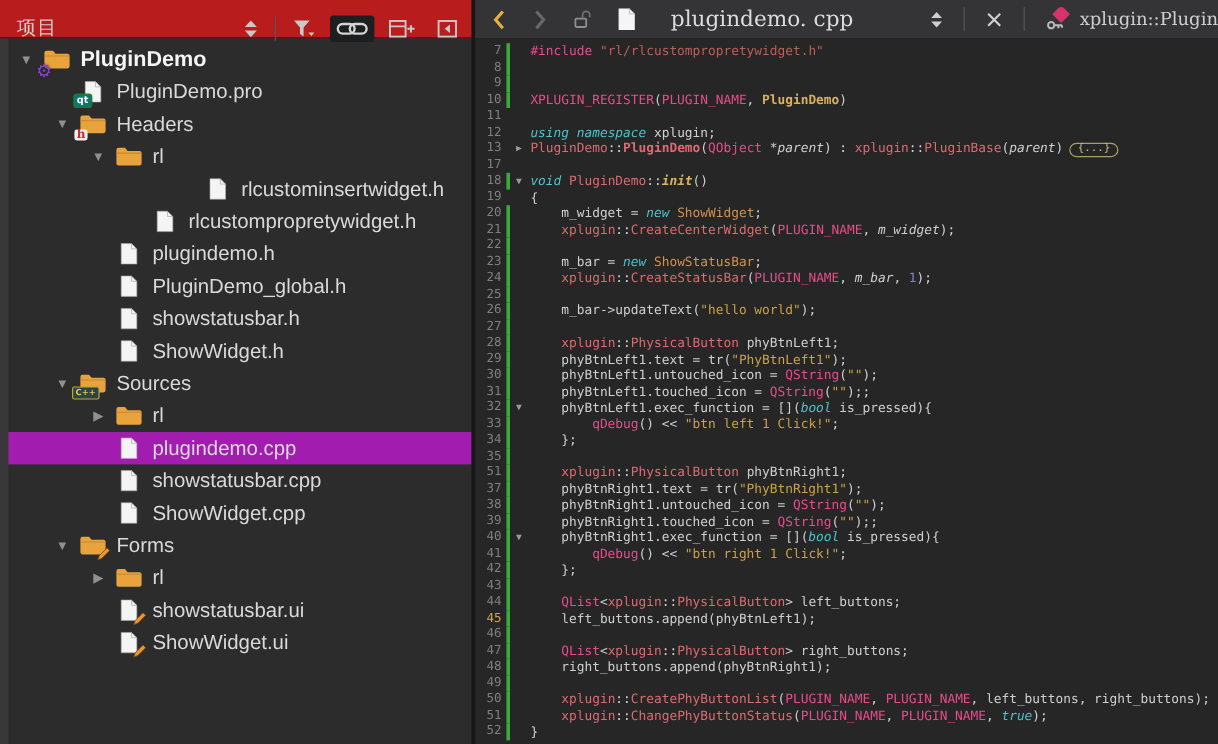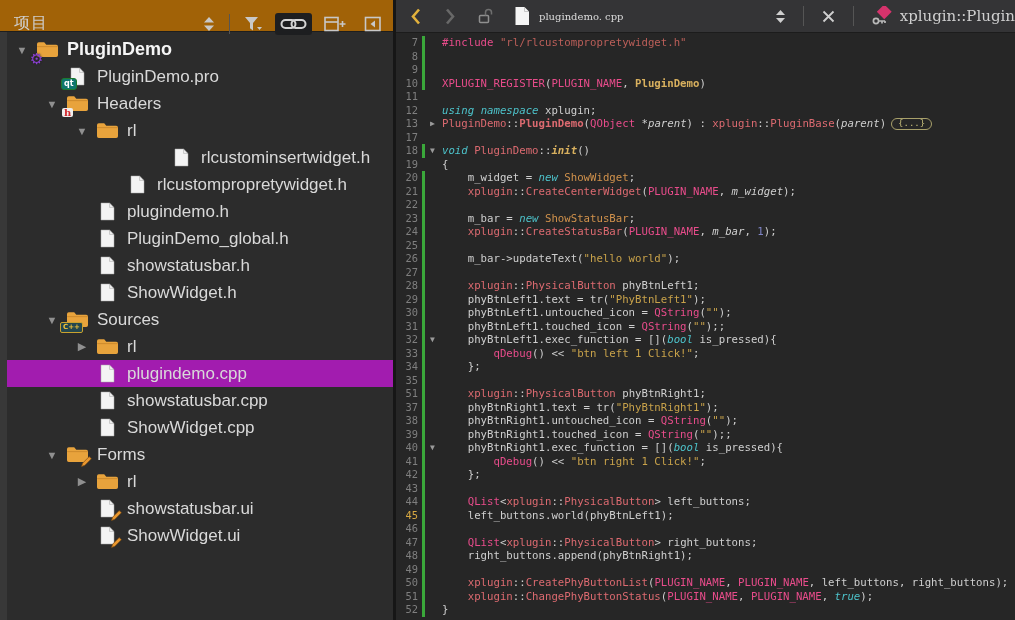--- a/index.html
+++ b/index.html
@@ -2,21 +2,21 @@
 <html><head>
 <meta charset="utf-8">
 <style>
   * { margin:0; padding:0; box-sizing:border-box; }
   html,body { background:#111; }
   .app { position:relative; width:1015px; height:620px; overflow:hidden;
          background:#262626; font-family:"Liberation Sans", sans-serif; }
 
   
   .sidebar { position:absolute; left:0; top:0; width:393px; height:620px; background:#2c2c2c; }
-  .sb-header { height:32px; background:#a16207; border-bottom:1px solid #1e1e1e;
+  .sb-header { height:32px; background:#b91c1c; border-bottom:1px solid #1e1e1e;
                display:flex; align-items:center; padding:16px 6px 0 14px; }
   .sb-title { color:#cfcfcf; font-size:16px; letter-spacing:1px; }
   .sb-icons { margin-left:auto; display:flex; align-items:center; gap:7px; }
   .hbtn { display:flex; align-items:center; justify-content:center; padding:4px 5px; border-radius:3px; }
   .hbtn.active { background:#1d1e20; }
   .vsep { width:1px; height:20px; background:#555; margin:0 2px; }
   .modestrip { position:absolute; left:0; top:32px; width:7px; height:588px; background:#383838; }
 
   .tree { position:absolute; top:36px; left:0; right:0; }
   .trow { height:27px; display:flex; align-items:center; color:#d9d9d9; font-size:17px; cursor:default; }
@@ -36,21 +36,21 @@
   .ovl { position:absolute; right:-3px; bottom:-2px; }
 
   
   .divider { position:absolute; left:393px; top:0; width:3px; height:620px; background:#161616; }
 
   
   .editor { position:absolute; left:396px; top:0; right:0; bottom:0; background:#262626; }
   .etb { height:33px; background:#343436; border-bottom:1px solid #1c1c1c;
          display:flex; align-items:center; padding:0 0 0 8px; }
   .etb .gap { width:10px; flex:none; }
-  .fname { font-family:"DejaVu Serif", serif; font-size:10px; color:#dcdcdc; margin-left:4px; white-space:pre; }
+  .fname { font-family:"DejaVu Serif", serif; font-size:18px; color:#dcdcdc; margin-left:24px; white-space:pre; }
   .spacer { flex:1; }
   .symtxt { font-family:"DejaVu Serif", serif; font-size:15px; color:#cfcfcf; white-space:nowrap; overflow:hidden; }
 
   .code { position:absolute; top:33px; left:0; right:0; bottom:0; padding-top:3px;
           font-family:"DejaVu Sans Mono", monospace; font-size:10.7px; line-height:13.5px; overflow:hidden; }
   .cl  { display:flex; height:13.5px; align-items:center; }
   .ln  { width:22px; flex:none; text-align:right; color:#7f7f7f; font-size:10.4px; }
   .ln.cur { color:#d7a842; }
   .gbar { width:3px; height:13.5px; margin-left:4px; flex:none; }
   .gbar.on { background:#3aa83a; }
@@ -588,21 +588,21 @@
         <div class="cl">
           <span class="ln">44</span>
           <span class="gbar on"></span>
           <span class="fold"></span>
           <span class="src"><span class="w">    </span><span class="m">QList</span><span class="w">&lt;</span><span class="ty">xplugin</span><span class="w">::</span><span class="ty">PhysicalButton</span><span class="w">&gt; left_buttons;</span></span>
         </div>
         <div class="cl">
           <span class="ln cur">45</span>
           <span class="gbar on"></span>
           <span class="fold"></span>
-          <span class="src"><span class="w">    left_buttons.world(phyBtnLeft1);</span></span>
+          <span class="src"><span class="w">    left_buttons.append(phyBtnLeft1);</span></span>
         </div>
         <div class="cl">
           <span class="ln">46</span>
           <span class="gbar on"></span>
           <span class="fold"></span>
           <span class="src"></span>
         </div>
         <div class="cl">
           <span class="ln">47</span>
           <span class="gbar on"></span>

